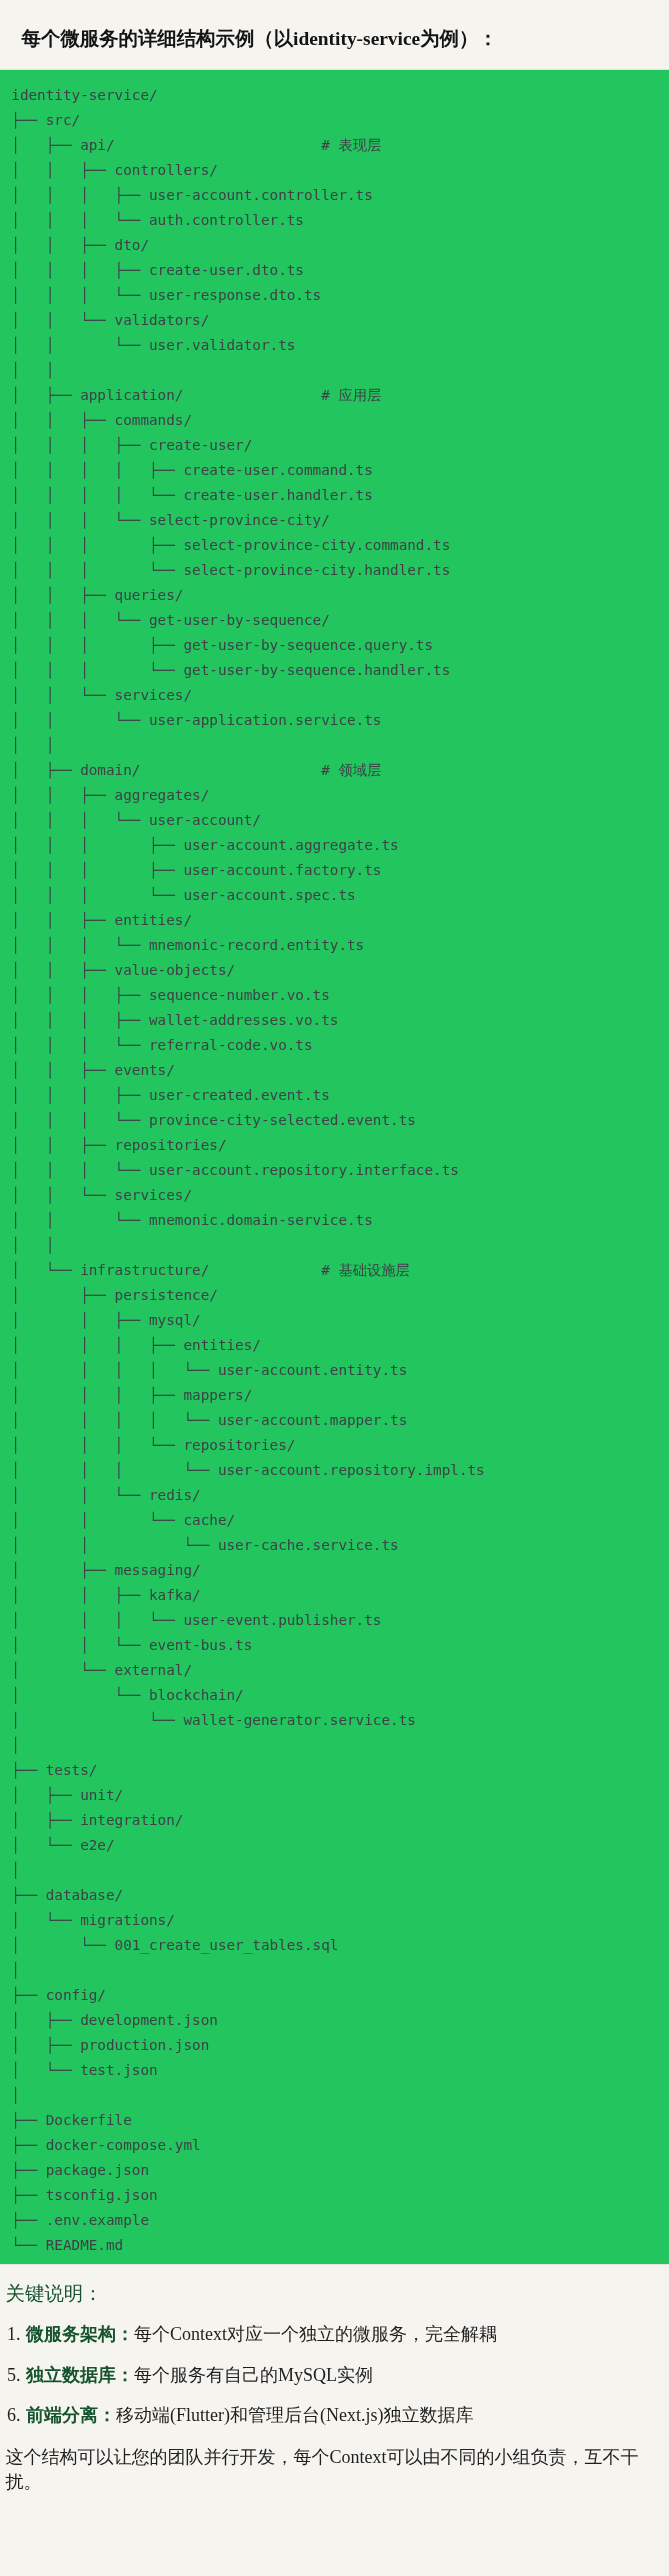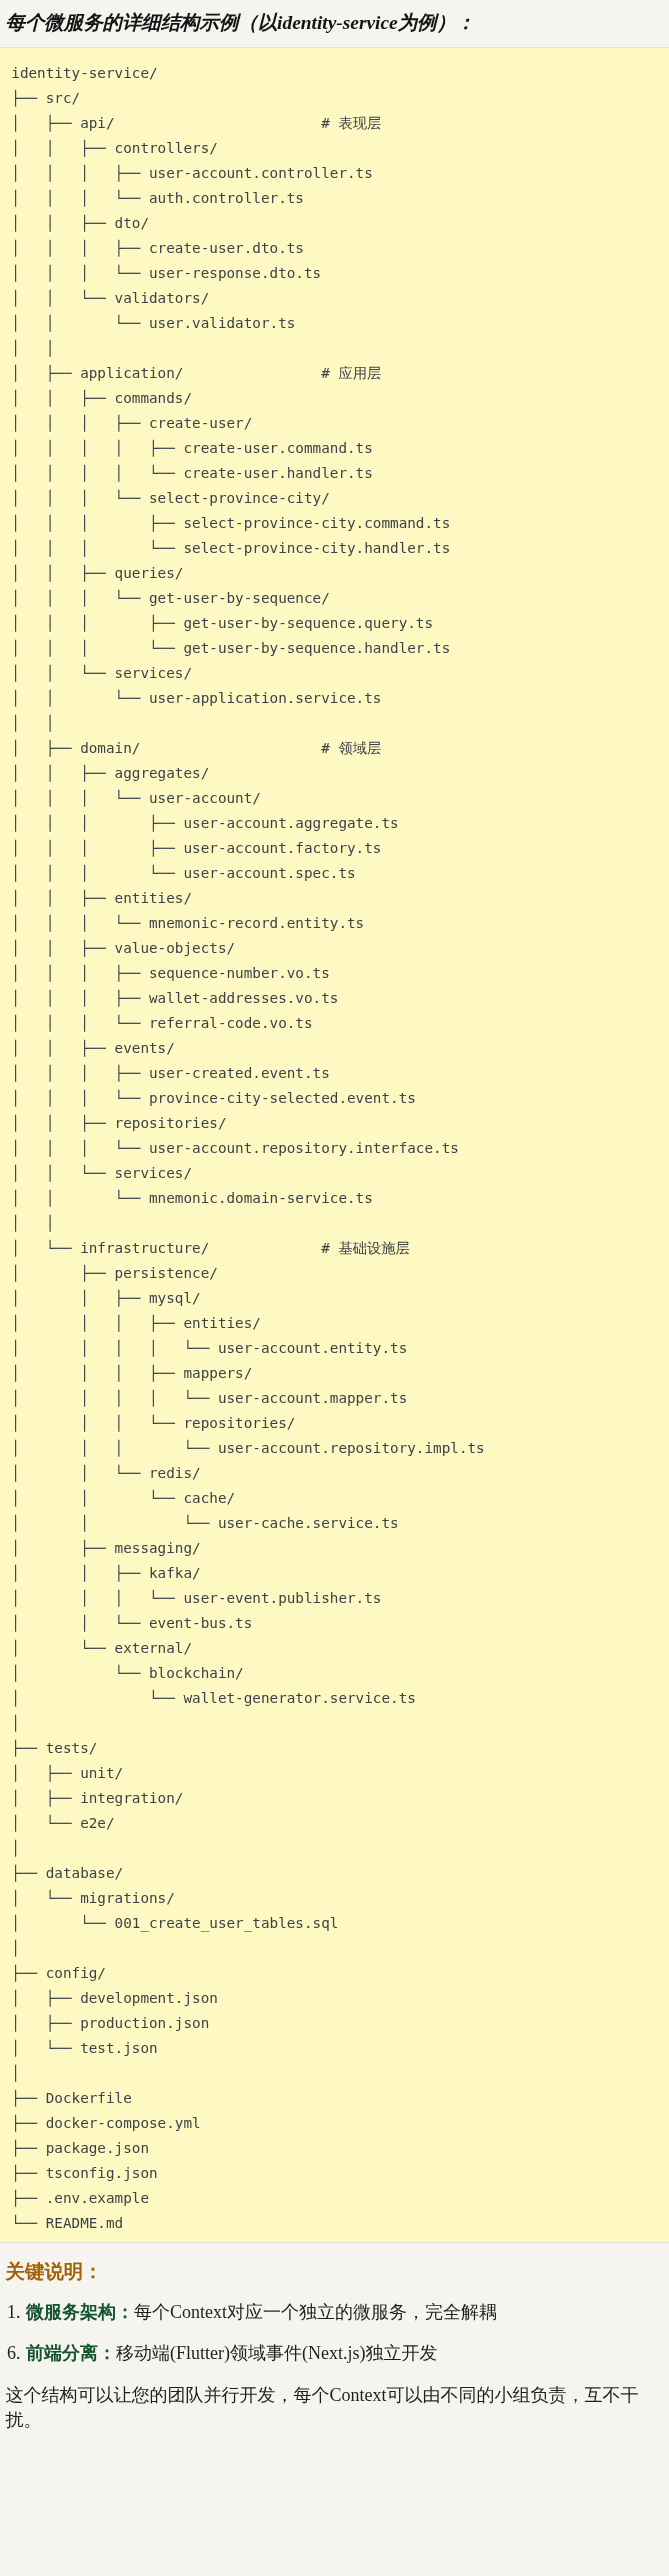--- a/index.html
+++ b/index.html
@@ -11,53 +11,52 @@
     height: 2576px;
     background: #F5F4EF;
     overflow: hidden;
     font-family: "Liberation Serif", serif;
     color: #1F1F1F;
   }
   .page {
     width: 669px;
   }
   .page-title {
-    margin: 0;
+    margin: 16px;
     padding: 9.4px 6.3px 0 5.6px;
     font-size: 19.4px;
     line-height: 28px;
     font-weight: 700;
     color: #141414;
     font-family: "Liberation Serif", serif;
-    font-style: italic;
   }
   .code-block {
     margin-top: 10px;
-    background: #fef9c3;
+    background: #22c55e;
     border-top: 0.6px solid #E4E2DB;
     border-bottom: 0.6px solid #E4E2DB;
     padding: 13px 6.3px 5.6px 11.3px;
   }
   .code-block pre {
     margin: 0;
     font-family: "DejaVu Sans Mono", "Liberation Mono", monospace;
     font-size: 14.3px;
     line-height: 25px;
     color: #3E4147;
     white-space: pre;
   }
   .notes {
     padding: 0 5.6px;
   }
   .notes-heading {
     margin: 16.3px 0 15px 0;
     font-size: 19.4px;
     line-height: 26px;
-    font-weight: 700;
-    color: #a16207;
+    font-weight: 400;
+    color: #14532d;
   }
   .note-item {
     font-size: 18px;
     line-height: 25px;
     margin: 0 0 15.6px 1.3px;
     color: #1F1F1F;
   }
   .note-num {
     margin-right: 5.6px;
   }
@@ -174,23 +173,26 @@
 
     <h3 class="notes-heading">关键说明：</h3>
 
     <div class="note-item">
       <span class="note-num">1.</span><span class="note-label">微服务架构：</span><span class="note-text">每个Context对应一个独立的微服务，完全解耦</span>
     </div>
 
 
 
 
+    <div class="note-item">
+      <span class="note-num">5.</span><span class="note-label">独立数据库：</span><span class="note-text">每个服务有自己的MySQL实例</span>
+    </div>
 
     <div class="note-item">
-      <span class="note-num">6.</span><span class="note-label">前端分离：</span><span class="note-text">移动端(Flutter)领域事件(Next.js)独立开发</span>
+      <span class="note-num">6.</span><span class="note-label">前端分离：</span><span class="note-text">移动端(Flutter)和管理后台(Next.js)独立数据库</span>
     </div>
 
     <p class="closing-paragraph">这个结构可以让您的团队并行开发，每个Context可以由不同的小组负责，互不干扰。</p>
 
   </div>
 
 </div>
 
 
 </body></html>

